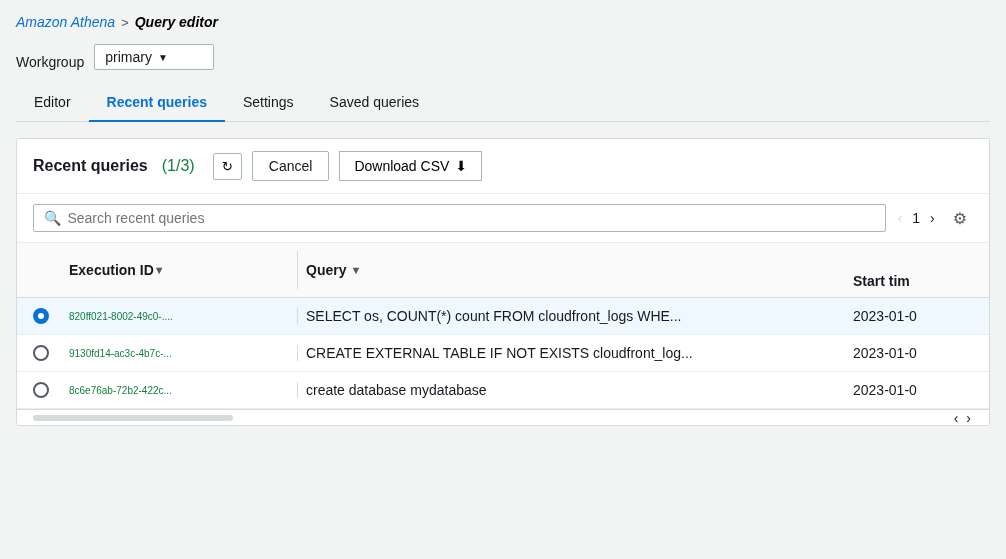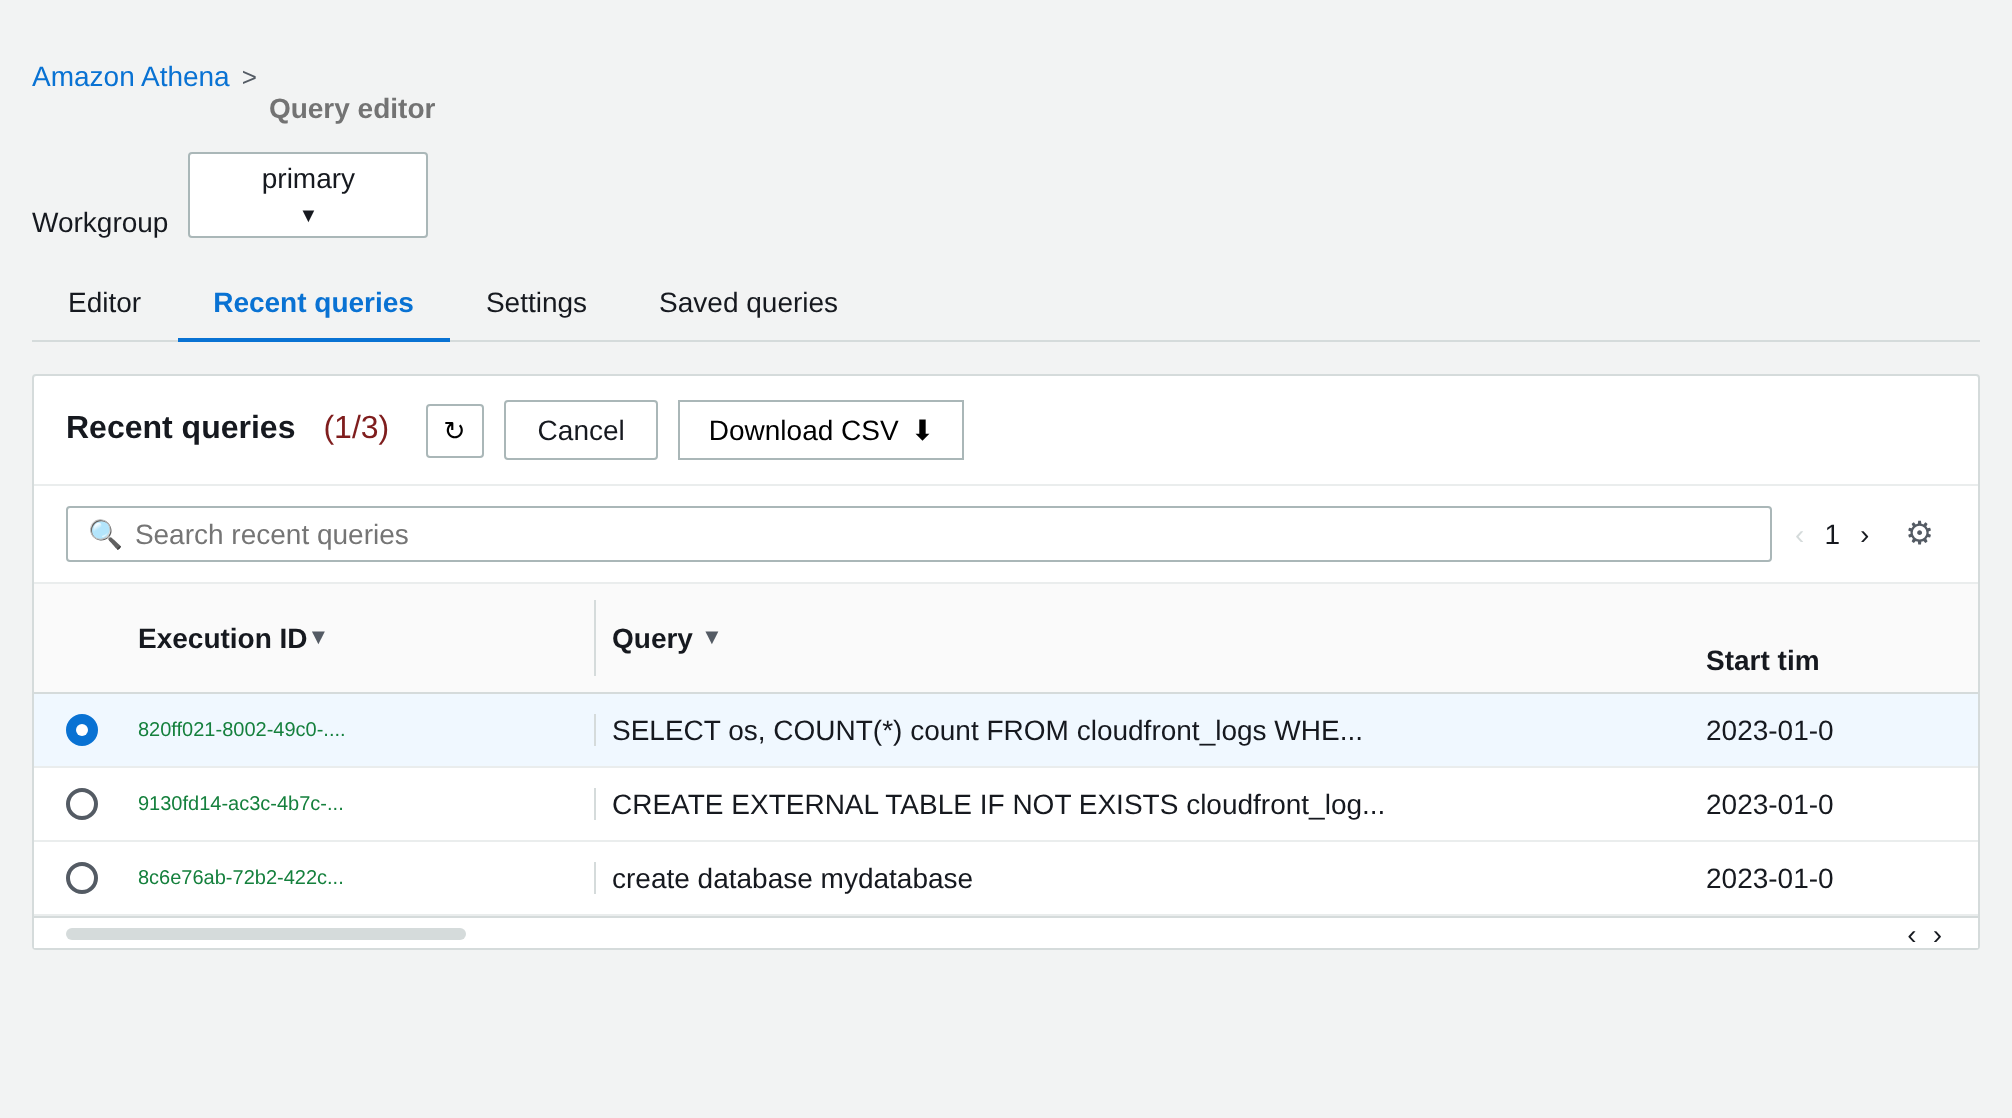--- a/index.html
+++ b/index.html
@@ -16,34 +16,34 @@
       background: #f2f3f3;
       padding: 14px 16px 16px 16px;
       height: 100%;
     }
     .breadcrumb {
       display: flex;
       align-items: center;
       gap: 6px;
       margin-bottom: 14px;
       font-size: 14px;
+      font-style: italic;
     }
     .breadcrumb-link {
       color: #0972d3;
       text-decoration: none;
       cursor: pointer;
     }
     .breadcrumb-separator {
       color: #545b64;
       font-size: 13px;
     }
     .breadcrumb-current {
-      color: #737373;
+      color: #000000;
       font-weight: 600;
-      margin-top: 32px;
     }
     .workgroup-row {
       display: flex;
       align-items: flex-end;
       gap: 10px;
       margin-bottom: 14px;
     }
     .workgroup-label {
       font-size: 14px;
       color: #16191f;
@@ -52,21 +52,20 @@
       display: flex;
       align-items: center;
       gap: 6px;
       background: #fff;
       border: 1px solid #aab7b8;
       border-radius: 2px;
       padding: 4px 10px;
       cursor: pointer;
       font-size: 14px;
       min-width: 120px;
-      flex-direction: column;
     }
     .workgroup-select span {
       flex: 1;
     }
     .workgroup-select .caret {
       font-size: 10px;
       color: #16191f;
     }
     .tabs-bar {
       display: flex;
@@ -101,21 +100,21 @@
     }
     .panel-title {
       font-size: 16px;
       font-weight: 700;
       color: #16191f;
       margin-right: 4px;
     }
     .panel-count {
       font-size: 16px;
       font-weight: 400;
-      color: #7f1d1d;
+      color: #15803d;
     }
     .btn {
       padding: 6px 16px;
       border-radius: 2px;
       font-size: 14px;
       cursor: pointer;
       border: 1px solid #aab7b8;
       background: #fff;
       color: #16191f;
     }

